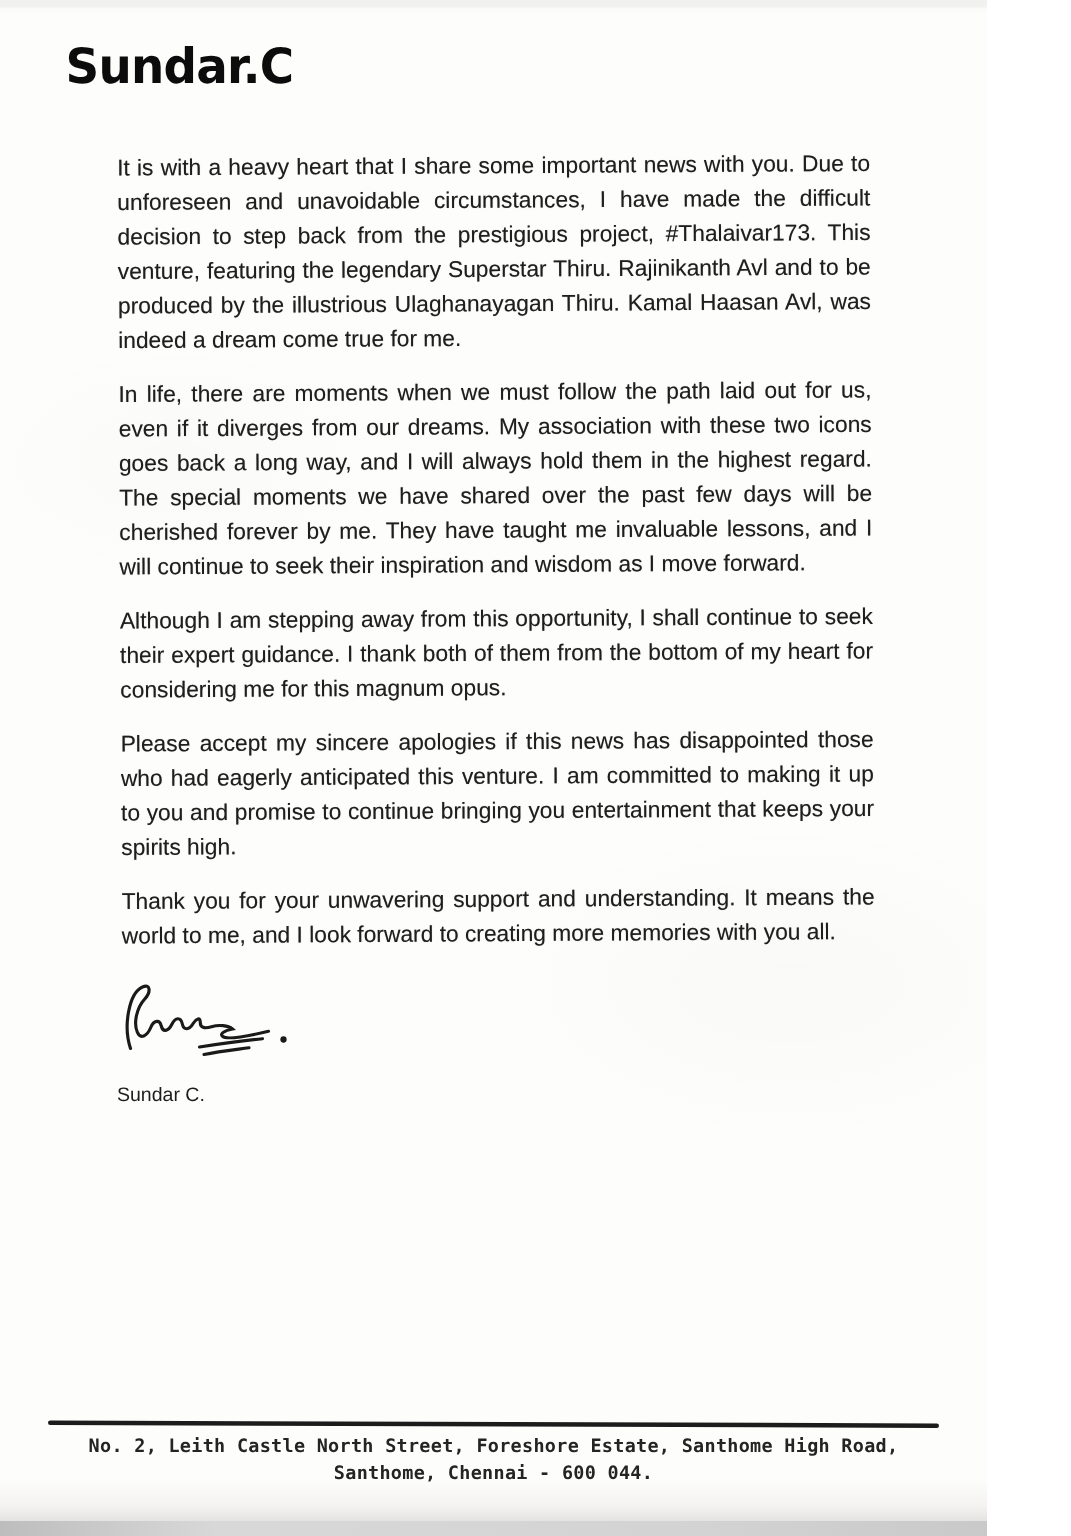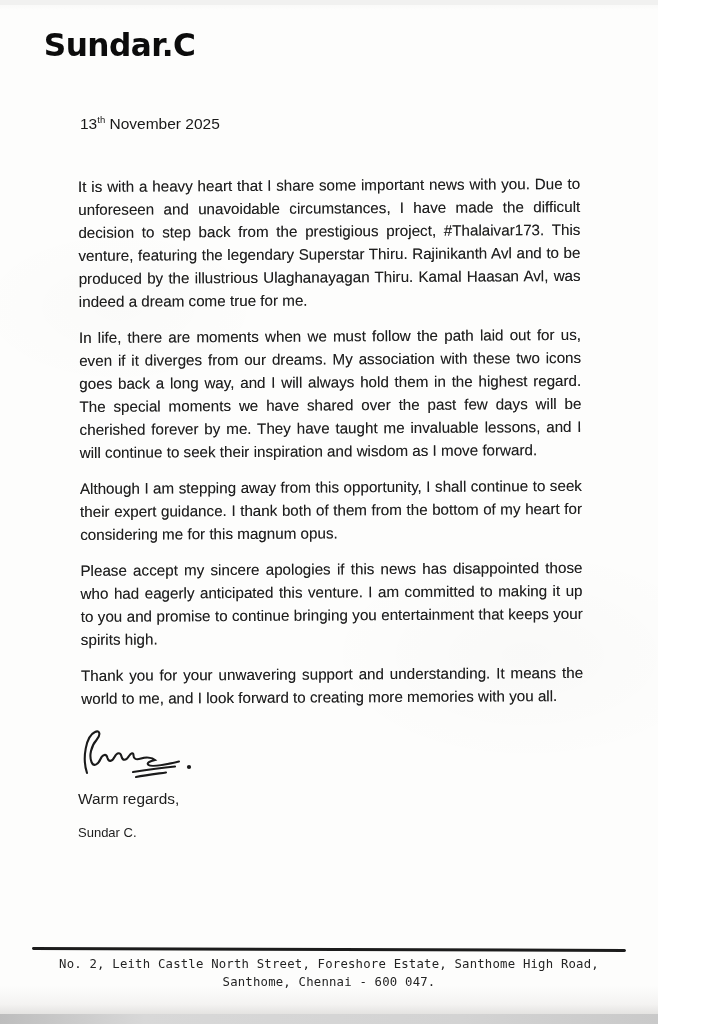--- a/index.html
+++ b/index.html
@@ -75,21 +75,21 @@
     width: 594px;
     height: 3px;
     margin: 0 auto 5px;
     background: #1c1c1c;
     border-radius: 3px;
     transform: rotate(0.18deg);
   }
   .addr {
     margin: 0;
     font-family: "DejaVu Sans Mono", monospace;
-    font-weight: normal;
+    font-weight: bold;
     font-size: 12.3px;
     line-height: 17.5px;
     letter-spacing: 0.2px;
     color: #242424;
   }
   .edge-top {
     position: absolute; top: 0; left: 0; right: 0;
     height: 5px; background: #f1f1f0;
   }
   .edge-bottom {
@@ -100,45 +100,43 @@
 </style>
 </head>
 <body>
 
 <div class="page">
   <div class="edge-top"></div>
 
   <header class="logo">Sundar.C</header>
 
   <main class="content">
-    <p class="date"><span>13</span><sup>th</sup><span> November 2025</span></p>
 
 
     <div class="paras">
       <p class="para">It is with a heavy heart that I share some important news with you. Due to unforeseen and unavoidable circumstances, I have made the difficult decision to step back from the prestigious project, #Thalaivar173. This venture, featuring the legendary Superstar Thiru. Rajinikanth Avl and to be produced by the illustrious Ulaghanayagan Thiru. Kamal Haasan Avl, was indeed a dream come true for me.</p>
       <p class="para">In life, there are moments when we must follow the path laid out for us, even if it diverges from our dreams. My association with these two icons goes back a long way, and I will always hold them in the highest regard. The special moments we have shared over the past few days will be cherished forever by me. They have taught me invaluable lessons, and I will continue to seek their inspiration and wisdom as I move forward.</p>
       <p class="para">Although I am stepping away from this opportunity, I shall continue to seek their expert guidance. I thank both of them from the bottom of my heart for considering me for this magnum opus.</p>
       <p class="para">Please accept my sincere apologies if this news has disappointed those who had eagerly anticipated this venture. I am committed to making it up to you and promise to continue bringing you entertainment that keeps your spirits high.</p>
       <p class="para">Thank you for your unwavering support and understanding. It means the world to me, and I look forward to creating more memories with you all.</p>
     </div>
 
     <div class="sig-block">
       <svg class="signature" width="125" height="55" viewBox="0 0 125 55" aria-hidden="true">
         <g fill="none" stroke="#1a1a1a" stroke-width="2.1" stroke-linecap="round">
           <path d="M11 47 C 6 32, 10 10, 19 6 C 24 3.5, 25 9, 20.5 14 C 15 20, 13 30, 15.5 36 C 17.5 41, 22 39, 24.5 33 C 26.5 28, 30.5 27.5, 31.5 32 C 32.5 36, 36 36, 38.5 31 C 41 26, 44.5 26, 45.5 30.5 C 46.5 35, 50 35, 53 30 C 55 27, 57.5 26, 57.5 29.5 C 57.5 33, 60 34, 65 32.5 C 70 31, 76 31.5, 79 34 C 74 35, 70 37, 72.5 39 C 75 41, 84 40, 103 35.5"></path>
           <path d="M57 46 C 70 44, 84 42, 99 40.5"></path>
           <path d="M60 51 C 70 49, 79 48, 90 46.5"></path>
           <circle cx="113" cy="41" r="2.1" fill="#1a1a1a" stroke="none"></circle>
         </g>
       </svg>
-      <p class="closing">Warm regards,</p>
       <p class="signatory">Sundar C.</p>
     </div>
   </main>
 
   <footer class="footer">
     <div class="footer-line"></div>
     <p class="addr">No. 2, Leith Castle North Street, Foreshore Estate, Santhome High Road,</p>
-    <p class="addr">Santhome, Chennai - 600 047.</p>
+    <p class="addr">Santhome, Chennai - 600 044.</p>
   </footer>
 
   <div class="edge-bottom"></div>
 </div>
 
 </body></html>

